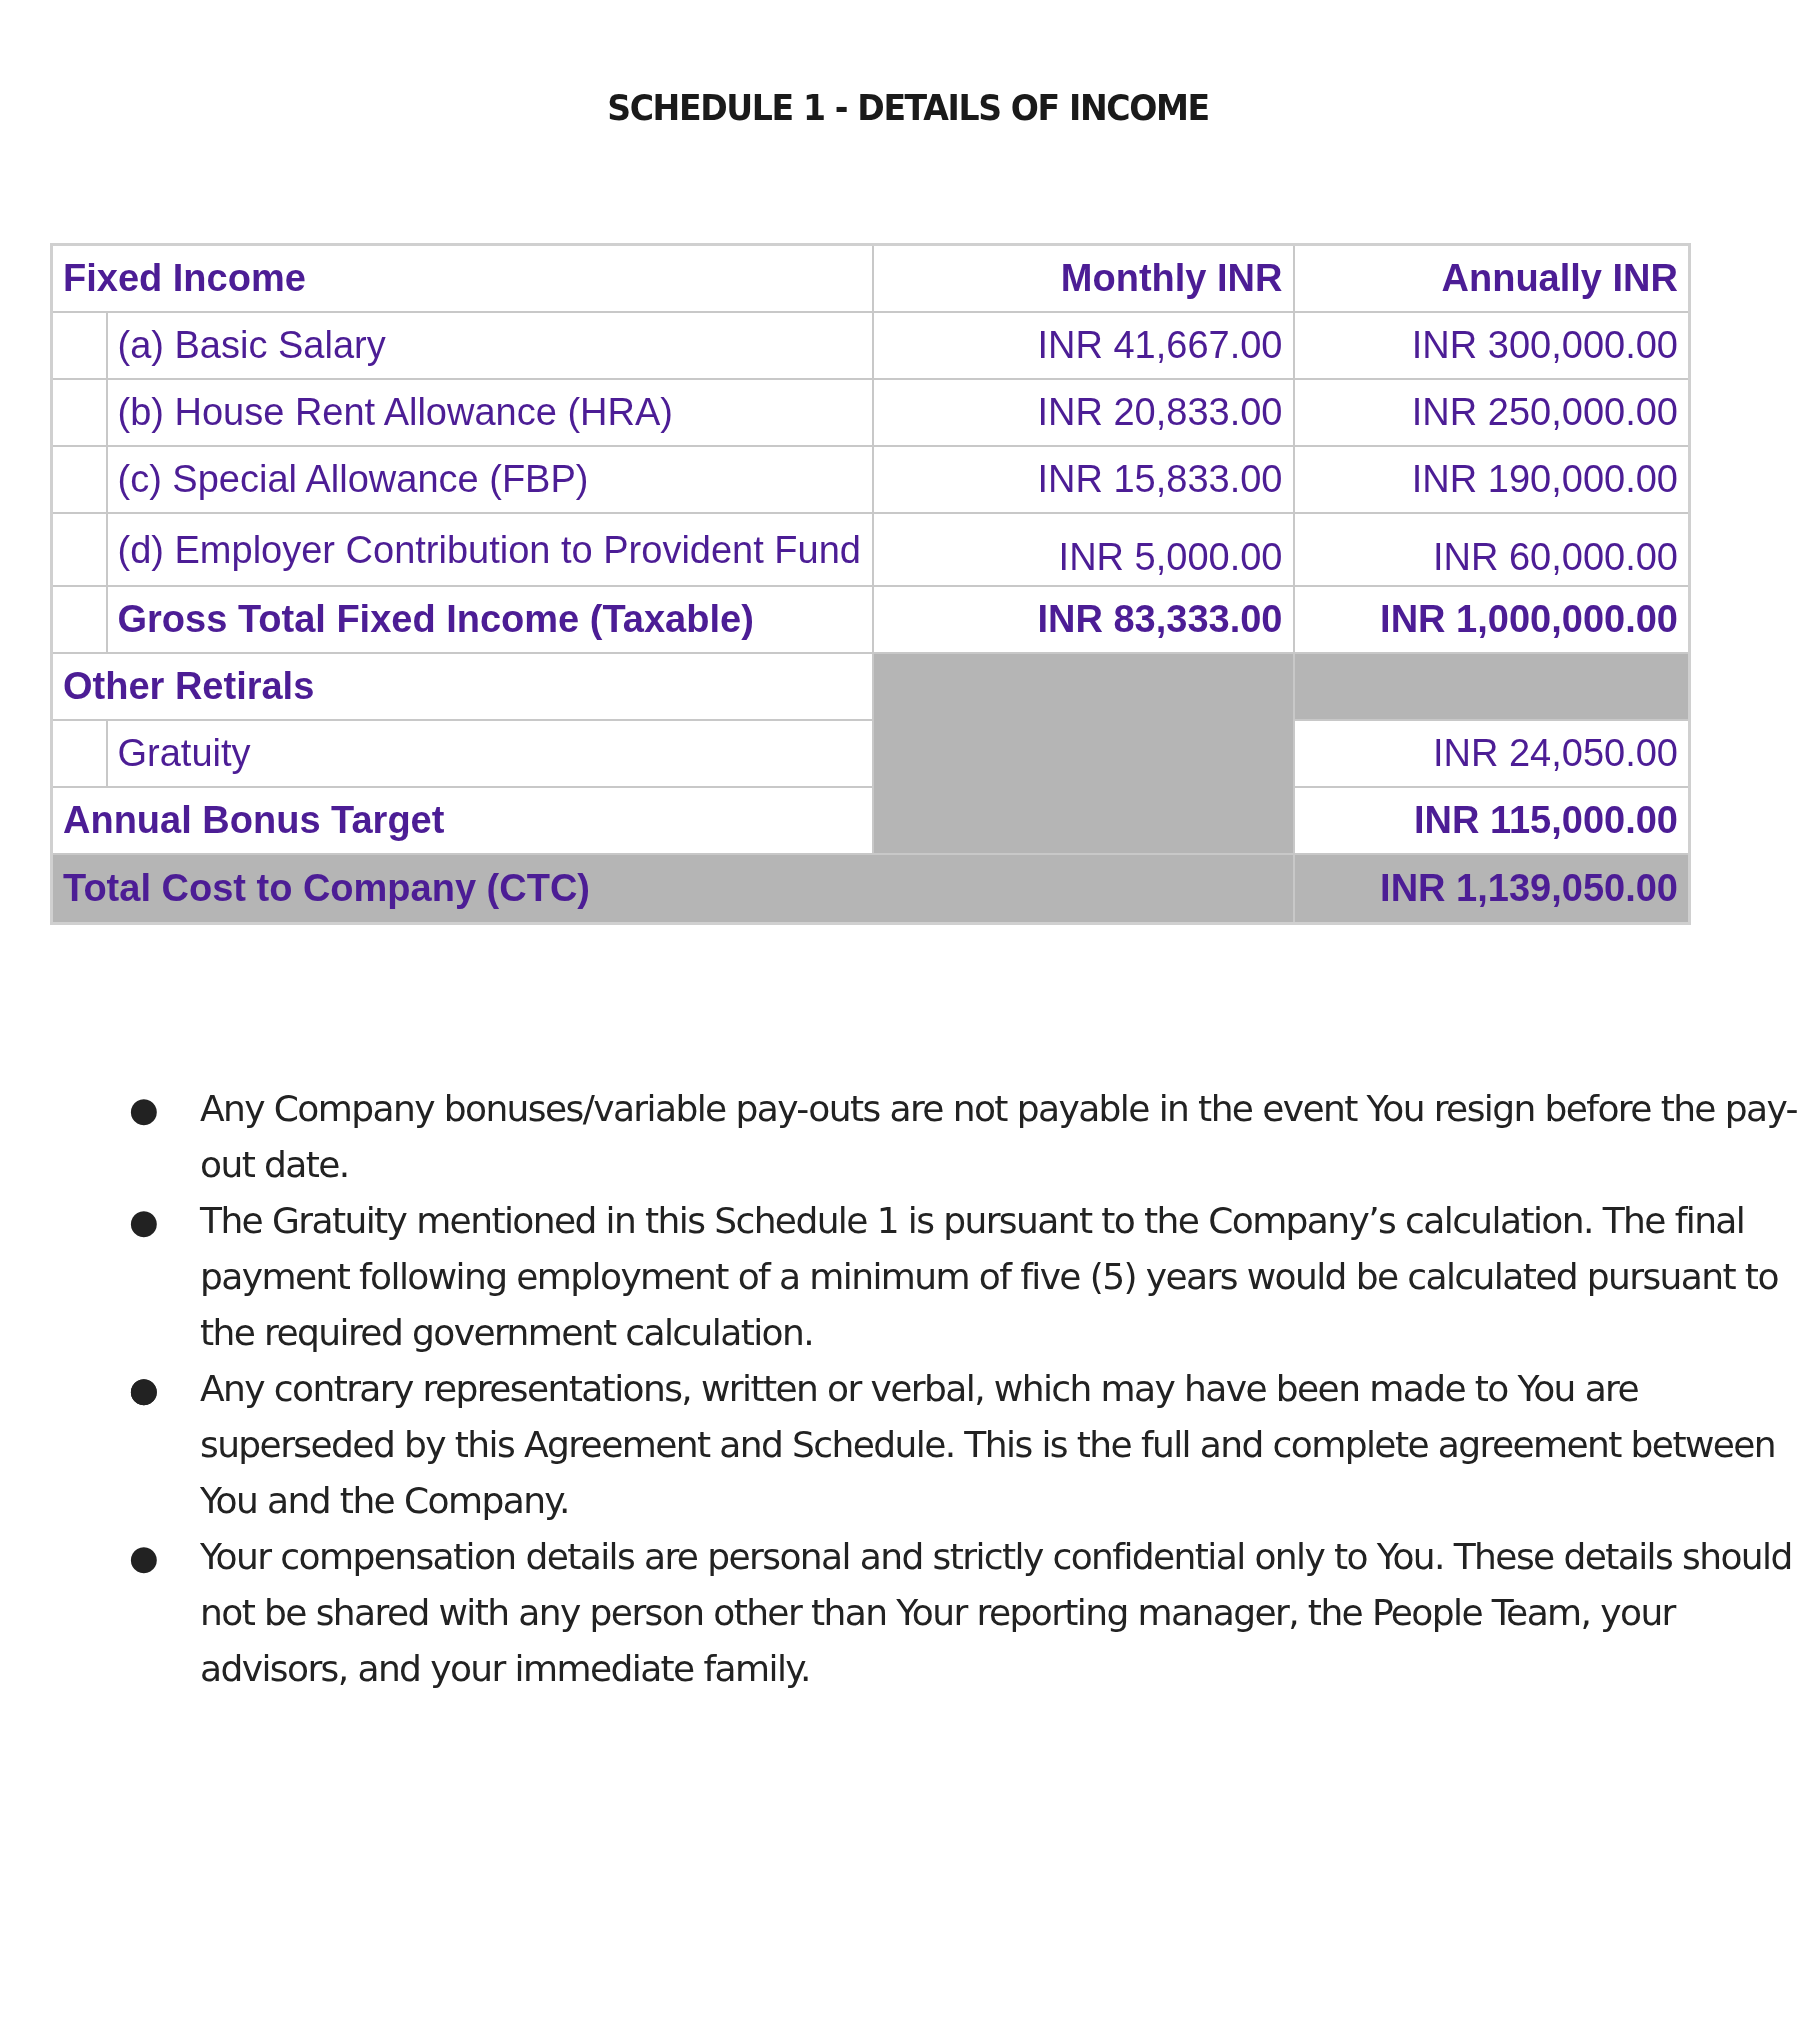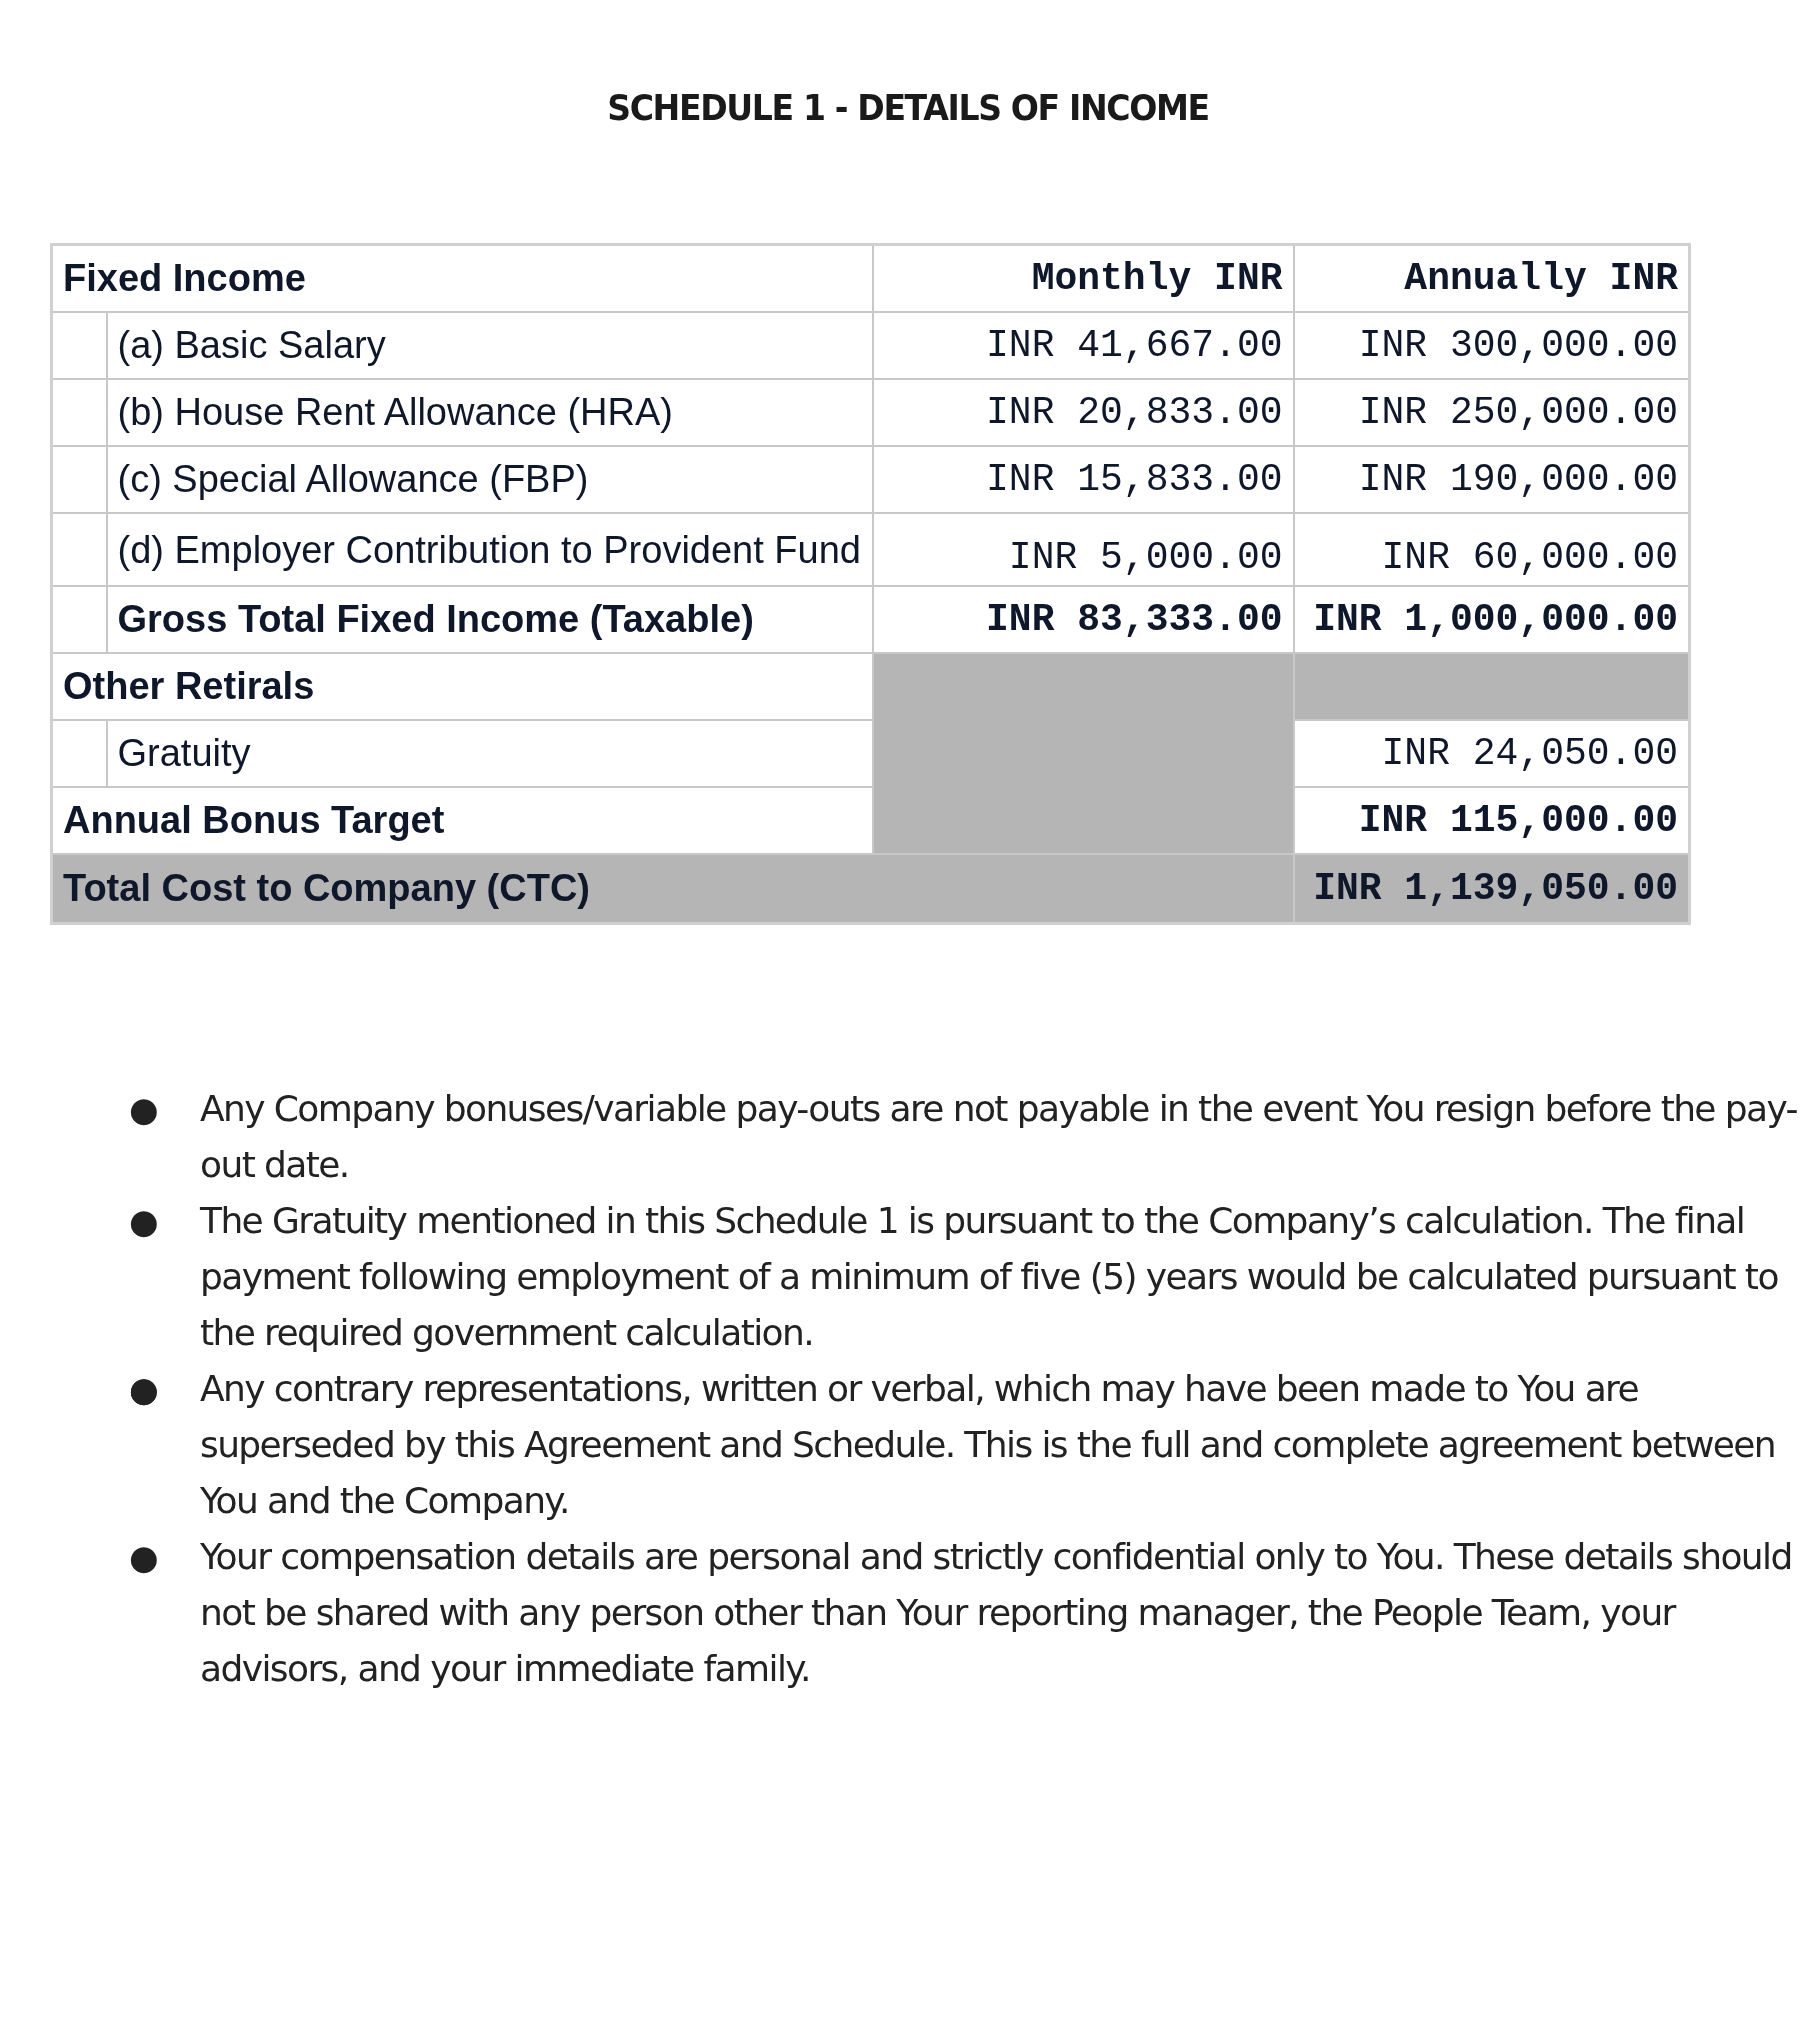--- a/index.html
+++ b/index.html
@@ -5,26 +5,26 @@
   html, body { margin:0; padding:0; background:#ffffff; }
   body { width:1816px; height:2028px; position:relative; overflow:hidden; color:#111; }
   .title {
     position:absolute; left:0; top:87px; width:1816px; text-align:center;
     font-family:"DejaVu Sans", sans-serif; font-weight:bold; font-size:36px;
     letter-spacing:-1.5px; color:#1a1a1a; transform:scaleX(0.92);
   }
   table.sched {
     position:absolute; left:50px; top:243px; width:1638px;
     border-collapse:collapse; table-layout:fixed;
-    font-family:"Liberation Sans", sans-serif; font-size:38px; color:#0f172a;
+    font-family:"Liberation Sans", sans-serif; font-size:38px; color:#4c1d95;
     border:3px solid #d0d0d0;
   }
   table.sched td { border:2px solid #c8c8c8; padding:0 10px; height:65px; vertical-align:middle; white-space:nowrap; }
   td.indent { border-right:2px solid #c8c8c8; }
-  td.num { text-align:right;font-family:Liberation Mono, monospace; }
+  td.num { text-align:right; }
   .b { font-weight:bold; }
   td.gray { background:#b5b5b5; }
   tr.total td { background:#b5b5b5; height:67px;margin-top:21px; }
   td.tall { height:109px; }
   td.tall.wrap { white-space:normal; line-height:46px; }
   td.tall.num { vertical-align:bottom; padding-bottom:6px;padding-left:48px; }
 
   ul.notes {
     position:absolute; left:129px; top:1081px; width:1683px; margin:0; padding:0; list-style:none;
     font-family:"DejaVu Sans", sans-serif; font-size:36px; line-height:56px; color:#222;

